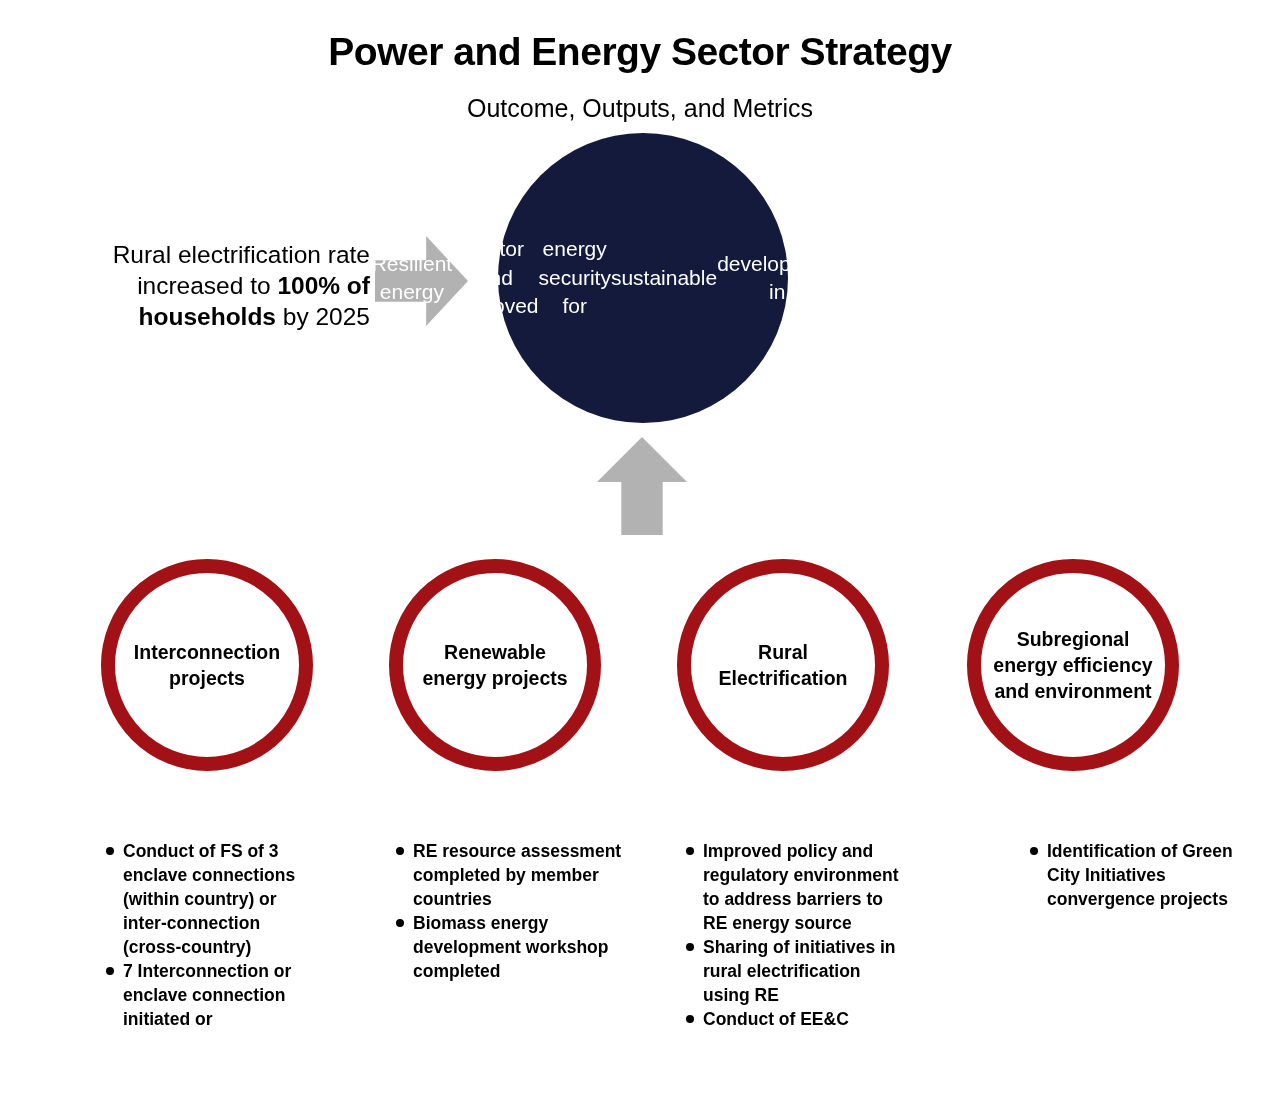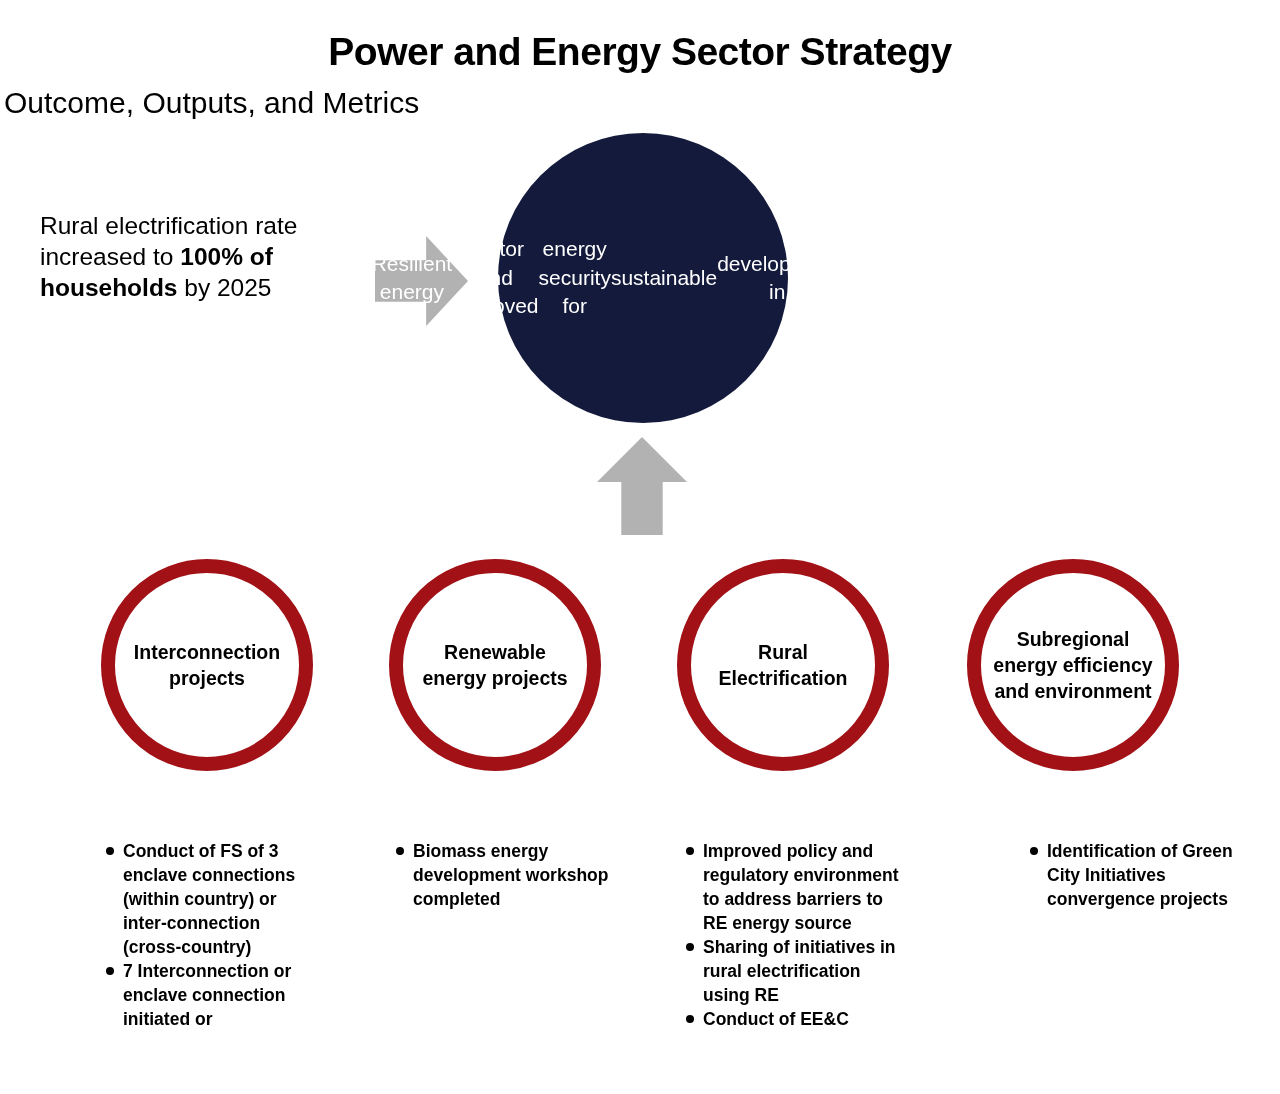--- a/index.html
+++ b/index.html
@@ -10,25 +10,25 @@
   html,body{margin:0;padding:0;background:#fff;}
   .canvas{
     position:relative;width:1280px;height:1030px;background:#ffffff;
     font-family:"Liberation Sans",sans-serif;color:#000;overflow:hidden;
   }
   .title{
     position:absolute;left:0;right:0;top:30px;margin:0;text-align:center;
     font-size:39px;font-weight:800;letter-spacing:-0.5px;
   }
   .subtitle{
-    position:absolute;left:0;right:0;top:82px;margin:4px;text-align:left;
-    font-size:30px;font-weight:500;
+    position:absolute;left:0;right:0;top:82px;margin:12px;text-align:center;
+    font-size:25px;font-weight:500;
   }
   .metric{
-    position:absolute;left:40px;top:210px;width:330px;text-align:left;
+    position:absolute;left:40px;top:239px;width:330px;text-align:right;
     font-size:24.5px;line-height:31px;font-weight:500;
   }
   .metric b{font-weight:800;}
   .arrow-right{
     position:absolute;left:375px;top:236px;width:93px;height:90px;background:var(--gray);
     clip-path:polygon(0 27%,55% 27%,55% 0,100% 50%,55% 100%,55% 73%,0 73%);
   }
   .arrow-up{
     position:absolute;left:597px;top:437px;width:90px;height:98px;background:var(--gray);
     clip-path:polygon(50% 0,100% 46%,73% 46%,73% 100%,27% 100%,27% 46%,0 46%);
@@ -113,20 +113,24 @@
       </div>
     <div class="item">
         <span class="dot"></span>
         <span>7 Interconnection or enclave connection initiated or implemented</span>
       </div>
   </div>
 
   <div class="bullets b2">
     <div class="item">
         <span class="dot"></span>
+        <span>RE resource assessment  completed by member countries</span>
+      </div>
+    <div class="item">
+        <span class="dot"></span>
         <span>Biomass energy development workshop completed</span>
       </div>
   </div>
 
   <div class="bullets b3">
     <div class="item">
         <span class="dot"></span>
         <span>Improved policy and regulatory environment to address barriers to RE energy source</span>
       </div>
     <div class="item">

